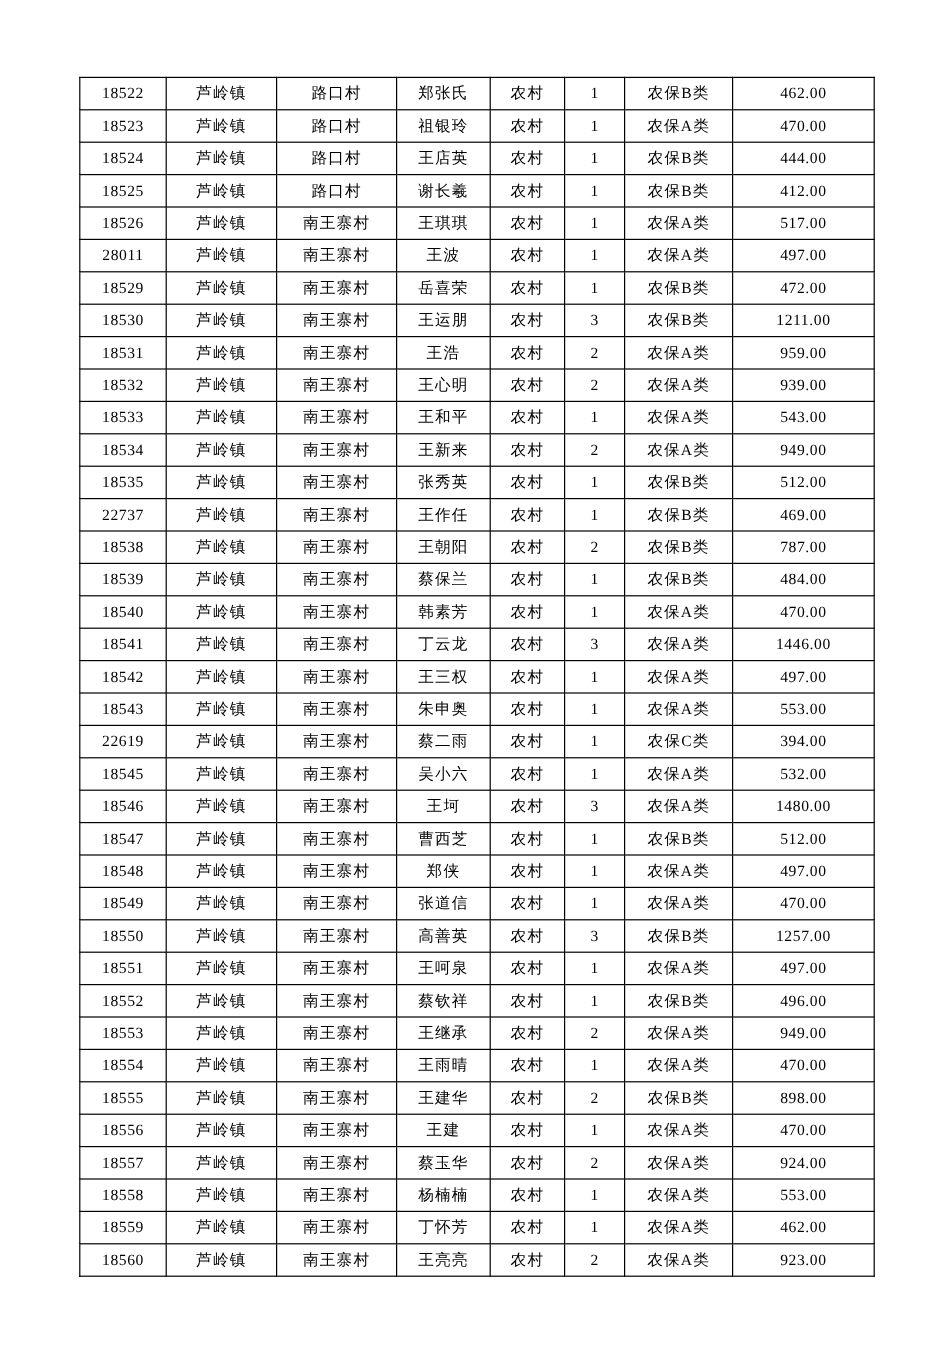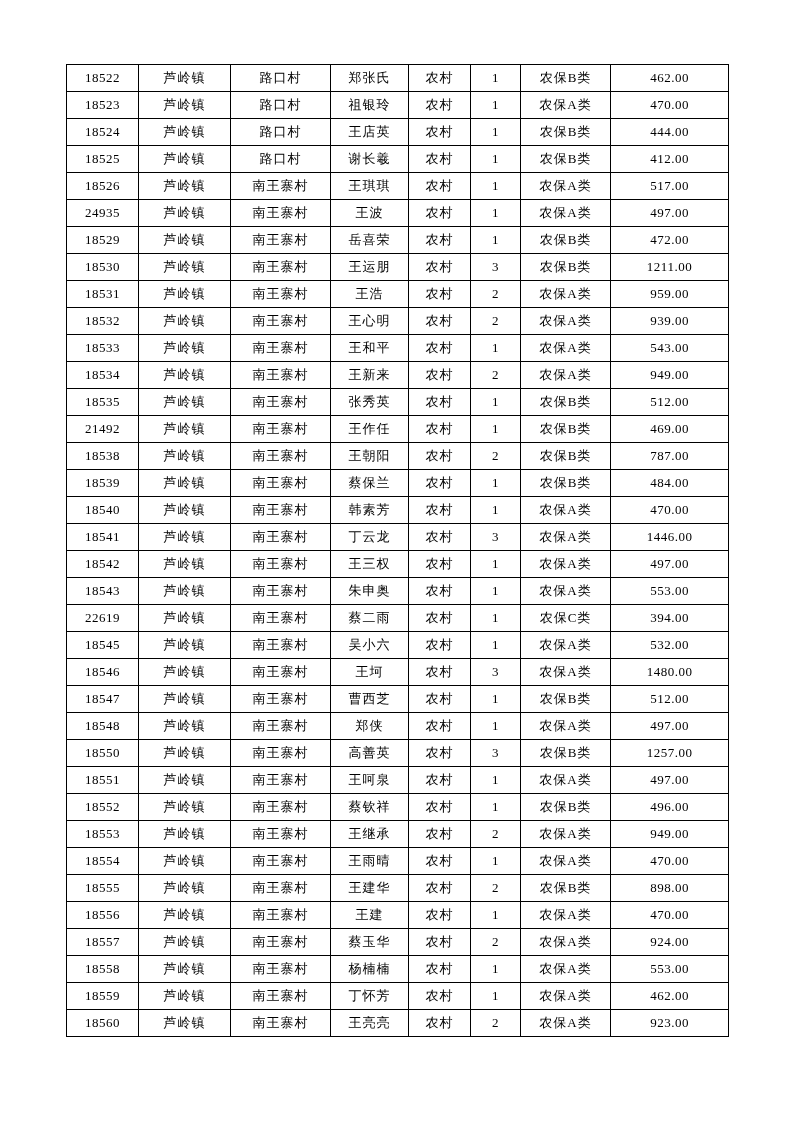--- a/index.html
+++ b/index.html
@@ -114,21 +114,21 @@
           <td class="cell-id">18526</td>
           <td class="cell-town">芦岭镇</td>
           <td class="cell-vill">南王寨村</td>
           <td class="cell-name">王琪琪</td>
           <td class="cell-type">农村</td>
           <td class="cell-num">1</td>
           <td class="cell-cat">农保A类</td>
           <td class="cell-amt">517.00</td>
         </tr>
         <tr>
-          <td class="cell-id">24935</td>
+          <td class="cell-id">28011</td>
           <td class="cell-town">芦岭镇</td>
           <td class="cell-vill">南王寨村</td>
           <td class="cell-name">王波</td>
           <td class="cell-type">农村</td>
           <td class="cell-num">1</td>
           <td class="cell-cat">农保A类</td>
           <td class="cell-amt">497.00</td>
         </tr>
         <tr>
           <td class="cell-id">18529</td>
@@ -194,21 +194,21 @@
           <td class="cell-id">18535</td>
           <td class="cell-town">芦岭镇</td>
           <td class="cell-vill">南王寨村</td>
           <td class="cell-name">张秀英</td>
           <td class="cell-type">农村</td>
           <td class="cell-num">1</td>
           <td class="cell-cat">农保B类</td>
           <td class="cell-amt">512.00</td>
         </tr>
         <tr>
-          <td class="cell-id">21492</td>
+          <td class="cell-id">22737</td>
           <td class="cell-town">芦岭镇</td>
           <td class="cell-vill">南王寨村</td>
           <td class="cell-name">王作任</td>
           <td class="cell-type">农村</td>
           <td class="cell-num">1</td>
           <td class="cell-cat">农保B类</td>
           <td class="cell-amt">469.00</td>
         </tr>
         <tr>
           <td class="cell-id">18538</td>
@@ -312,20 +312,30 @@
         </tr>
         <tr>
           <td class="cell-id">18548</td>
           <td class="cell-town">芦岭镇</td>
           <td class="cell-vill">南王寨村</td>
           <td class="cell-name">郑侠</td>
           <td class="cell-type">农村</td>
           <td class="cell-num">1</td>
           <td class="cell-cat">农保A类</td>
           <td class="cell-amt">497.00</td>
+        </tr>
+        <tr>
+          <td class="cell-id">18549</td>
+          <td class="cell-town">芦岭镇</td>
+          <td class="cell-vill">南王寨村</td>
+          <td class="cell-name">张道信</td>
+          <td class="cell-type">农村</td>
+          <td class="cell-num">1</td>
+          <td class="cell-cat">农保A类</td>
+          <td class="cell-amt">470.00</td>
         </tr>
         <tr>
           <td class="cell-id">18550</td>
           <td class="cell-town">芦岭镇</td>
           <td class="cell-vill">南王寨村</td>
           <td class="cell-name">高善英</td>
           <td class="cell-type">农村</td>
           <td class="cell-num">3</td>
           <td class="cell-cat">农保B类</td>
           <td class="cell-amt">1257.00</td>

